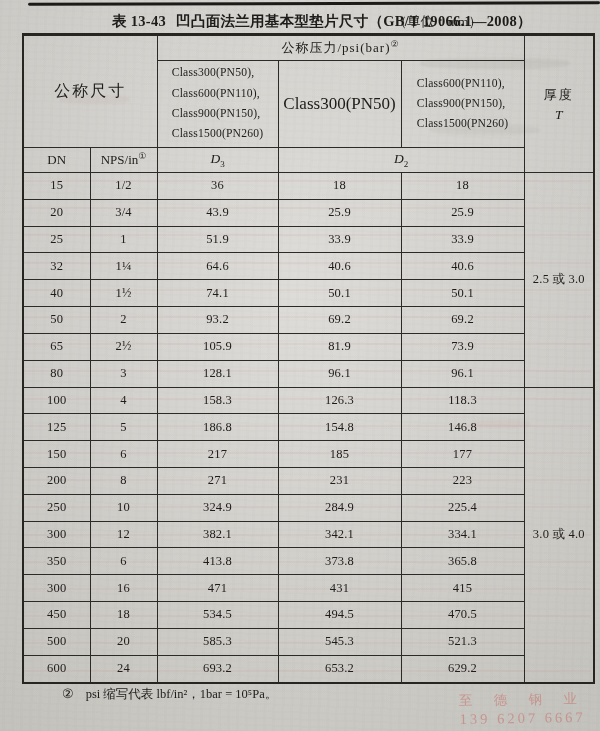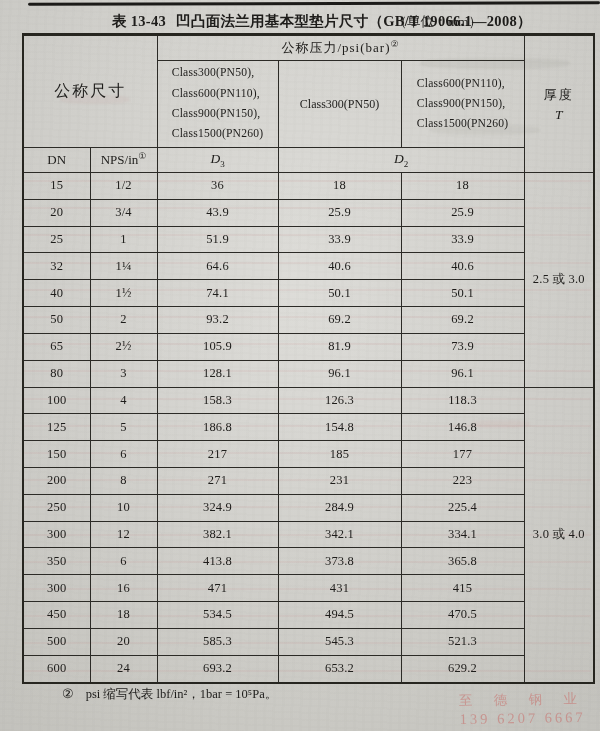--- a/index.html
+++ b/index.html
@@ -42,21 +42,21 @@
     border:1.4px solid #2b2a26;text-align:center;vertical-align:middle;
     padding:0;font-weight:normal;background:transparent;}
   .gasket-table{border:2px solid #26251f;border-top-width:3px;}
   .h1{height:24px;font-size:13px;letter-spacing:1px;}
   .h2{height:86px;}
   .h3{height:24px;font-size:13px;}
   .th-nominal{font-size:16px;letter-spacing:2px;}
   .th-thick{font-size:13px;letter-spacing:2px;margin-top:11px;}
   .th-thick .t-sym{font-style:italic;letter-spacing:0;font-size:13.5px;margin-top:3px;}
   .class-block{display:inline-block;text-align:left;font-size:11.6px;line-height:1.75;letter-spacing:.2px;}
-  .class-center{font-size:12px;}
+  .class-center{font-size:17px;}
   .sym{font-style:italic;font-size:13.5px;}
   .gasket-table sub{font-size:9px;}
   .gasket-table sup{font-size:9px;vertical-align:super;}
   .gasket-table tbody td{font-size:12.5px;letter-spacing:.2px;}
   .cell-thickness{font-size:12.5px;letter-spacing:.5px;}
 
   .footnotes{position:absolute;left:62px;top:686px;z-index:2;font-size:12.5px;}
   .footnote{margin-bottom:7px;white-space:nowrap;}
   .footnote .marker{display:inline-block;margin-right:12px;font-size:13px;}
 

